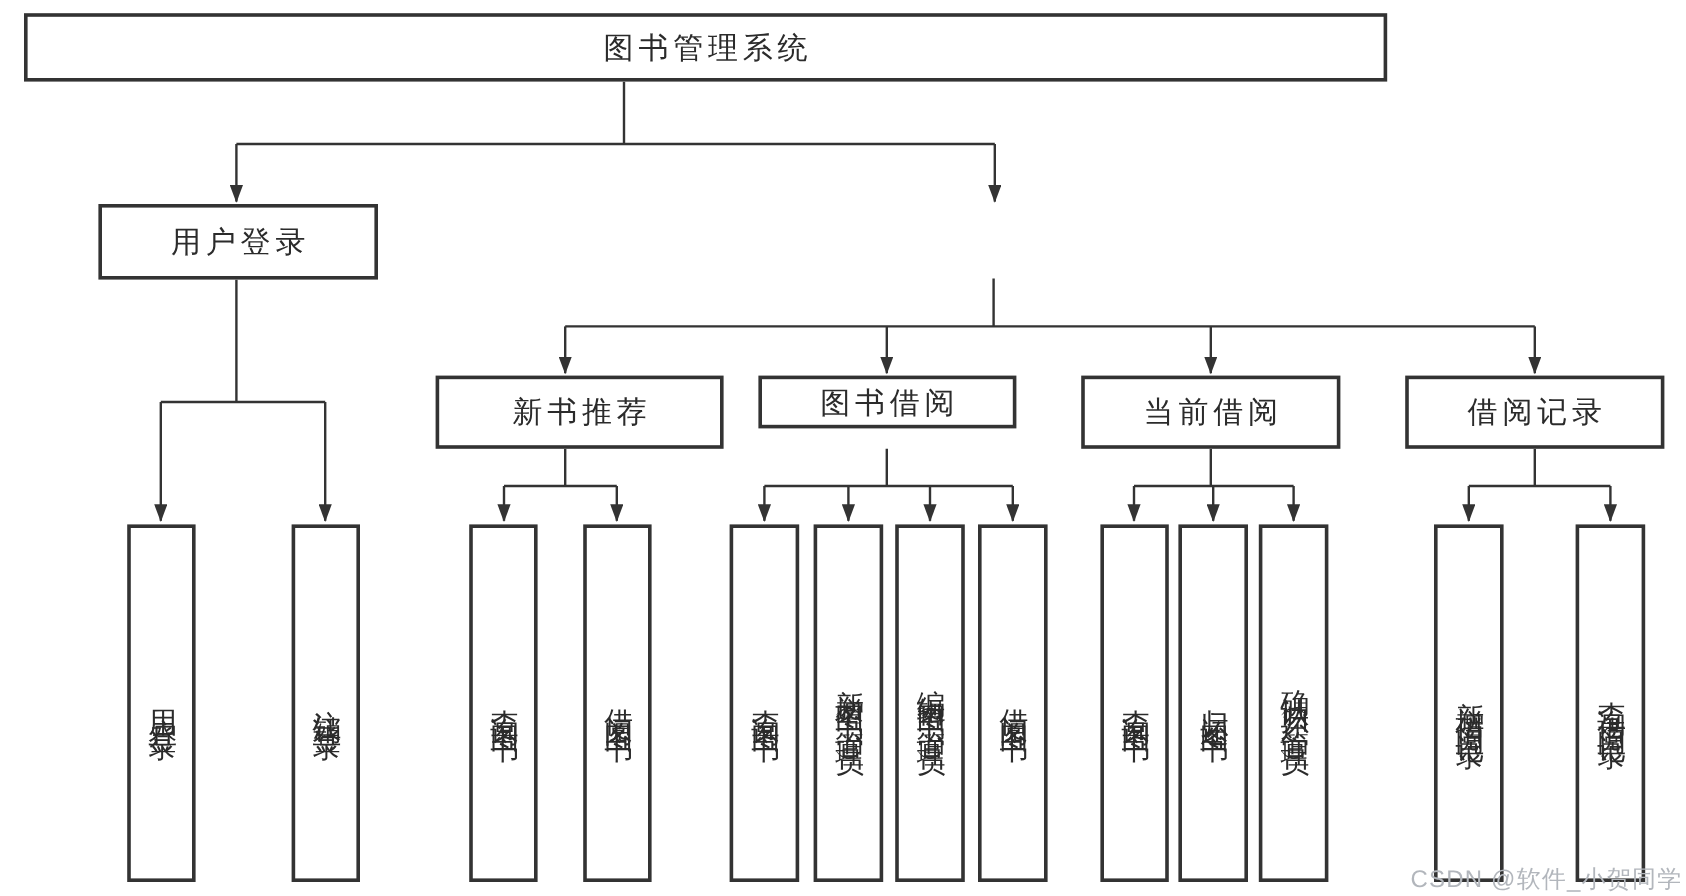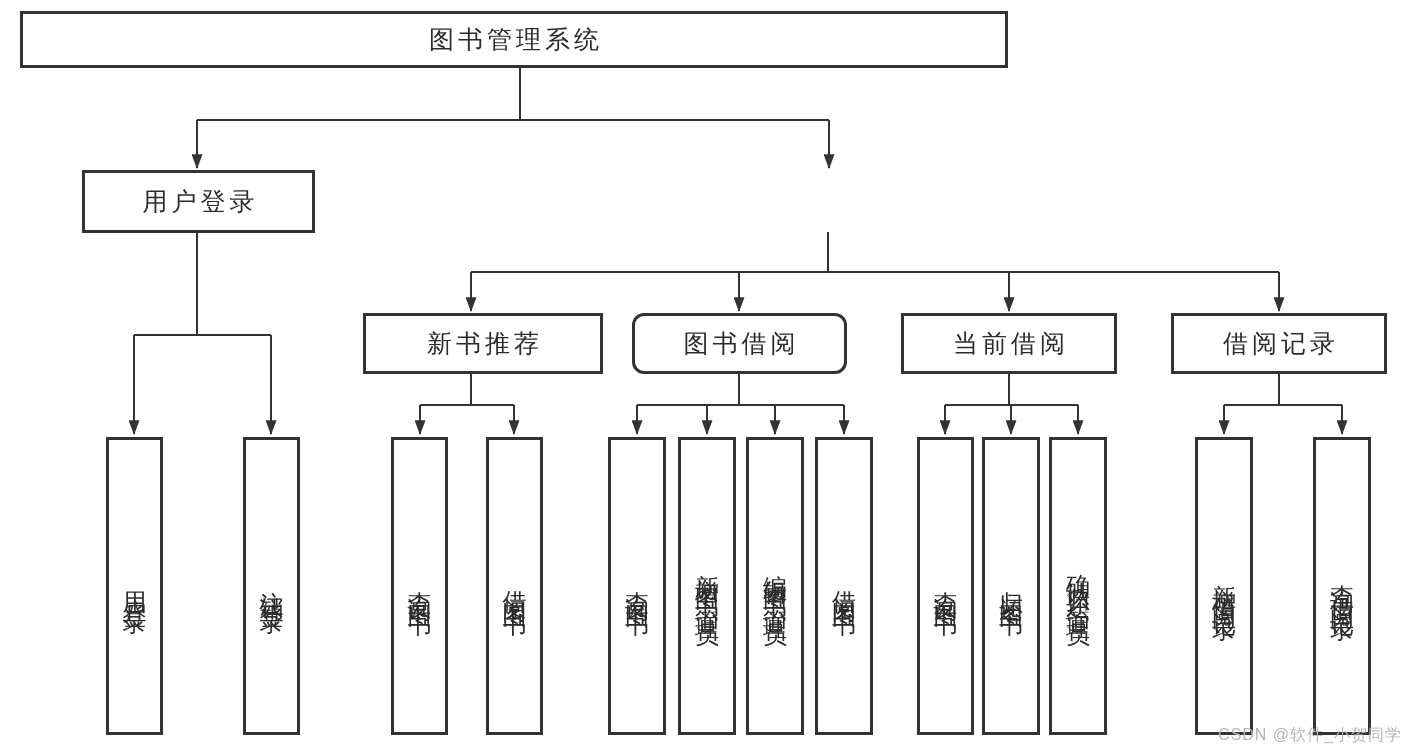--- a/index.html
+++ b/index.html
@@ -36,21 +36,21 @@
     text-orientation: mixed;
     font-size: 24px;
     letter-spacing: 7px;
     line-height: 1;
     white-space: nowrap;
   }
   .watermark {
     position: absolute;
     right: 3px;
     bottom: 1px;
-    font-size: 16px;
+    font-size: 20px;
     letter-spacing: 1px;
     color: var(--wm, #b2b6bc);
     z-index: 5;
     white-space: nowrap;
   }
 </style>
 </head>
 <body>
 
 <div class="canvas">
@@ -89,32 +89,32 @@
     <path class="l" d="M1009,374 V405 M945,405 H1078"></path>
     <path class="l" d="M945,405 V434" marker-end="url(#arw)"></path>
     <path class="l" d="M1011,405 V434" marker-end="url(#arw)"></path>
     <path class="l" d="M1078,405 V434" marker-end="url(#arw)"></path>
 
     <path class="l" d="M1279,374 V405 M1224,405 H1342"></path>
     <path class="l" d="M1224,405 V434" marker-end="url(#arw)"></path>
     <path class="l" d="M1342,405 V434" marker-end="url(#arw)"></path>
   </svg>
 
-  <div class="node h" style="left:20px; top:11px; width:988px; height:57px;">
+  <div class="node h" style="left:20px; top:11px; width:1136px; height:57px;">
     <span>图书管理系统</span>
   </div>
 
   <div class="node h" style="left:82px; top:170px; width:233px; height:63px;">
     <span>用户登录</span>
   </div>
 
   <div class="node h" style="left:363px; top:313px; width:240px; height:61px;">
     <span>新书推荐</span>
   </div>
-  <div class="node h" style="left:632px; top:313px; width:215px; height:61px;border-radius:12px;">
+  <div class="node h" style="left:632px; top:313px; width:215px; height:44px;">
     <span>图书借阅</span>
   </div>
   <div class="node h" style="left:901px; top:313px; width:216px; height:61px;">
     <span>当前借阅</span>
   </div>
   <div class="node h" style="left:1171px; top:313px; width:216px; height:61px;">
     <span>借阅记录</span>
   </div>
 
   <div class="node v" style="left:106px; top:437px; width:57px; height:298px;">

